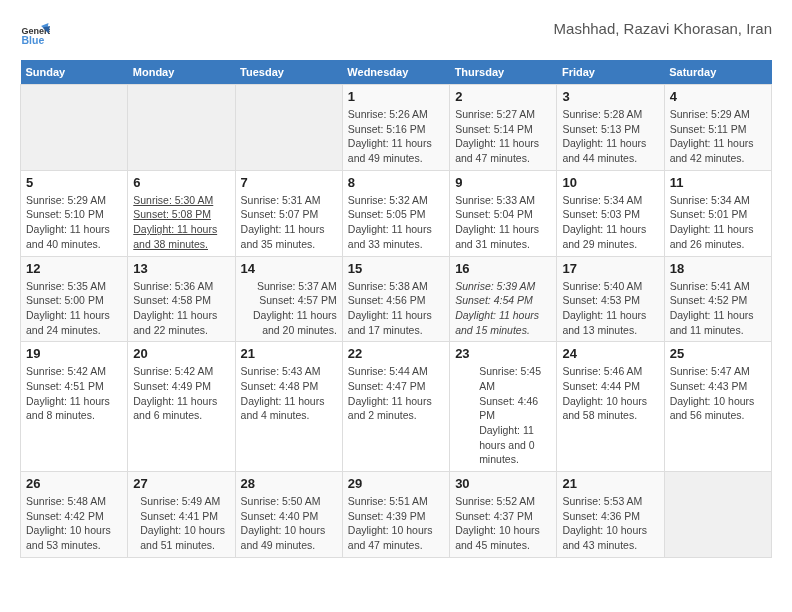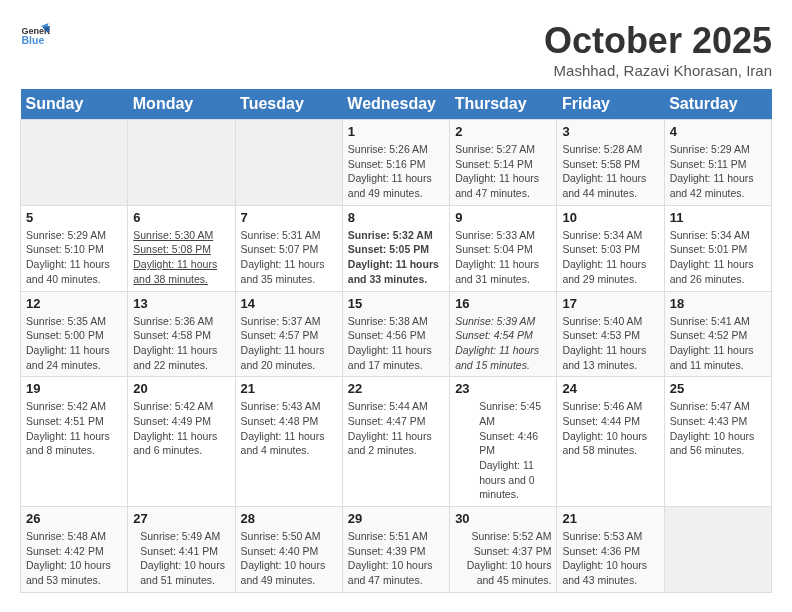--- a/index.html
+++ b/index.html
@@ -40,21 +40,21 @@
     table {
       width: 100%;
       border-collapse: collapse;
       font-size: 11px;
     }
     thead tr th {
       background: #3a7abf;
       color: #fff;
       text-align: left;
       padding: 6px 5px;
-      font-size: 16px;
+      font-size: 11px;
       font-weight: bold;
     }
     tbody tr td {
       border: 1px solid #ddd;
       vertical-align: top;
       padding: 4px 5px;
       min-height: 80px;
       width: 107px;
     }
     tbody tr:nth-child(odd) td {
@@ -84,21 +84,20 @@
 <div class="header">
   <div class="logo">
     <svg class="logo-icon" viewBox="0 0 40 40">
       <text x="2" y="18" font-size="12" font-weight="bold" fill="#333">General</text>
       <text x="2" y="32" font-size="14" font-weight="bold" fill="#4a90d9">Blue</text>
       <polygon points="28,8 38,4 36,14" fill="#4a90d9"></polygon>
       <polygon points="30,10 40,8 38,18" fill="#2a5fa0"></polygon>
     </svg>
   </div>
   <div class="title-block">
-    <div class="calendar-title">October 2025</div>
     <div class="calendar-subtitle">Mashhad, Razavi Khorasan, Iran</div>
   </div>
 </div>
 
 <table>
   <thead>
     <tr>
       <th>Sunday</th>
       <th>Monday</th>
       <th>Tuesday</th>
@@ -121,21 +120,21 @@
         </td>
         <td>
           <div class="day-number">2</div>
           <div class="day-info" style="white-space: pre-line;">Sunrise: 5:27 AM
 Sunset: 5:14 PM
 Daylight: 11 hours and 47 minutes.</div>
         </td>
         <td>
           <div class="day-number">3</div>
           <div class="day-info" style="white-space: pre-line;">Sunrise: 5:28 AM
-Sunset: 5:58 PM
+Sunset: 5:13 PM
 Daylight: 11 hours and 44 minutes.</div>
         </td>
         <td>
           <div class="day-number">4</div>
           <div class="day-info" style="white-space: pre-line;">Sunrise: 5:29 AM
 Sunset: 5:11 PM
 Daylight: 11 hours and 42 minutes.</div>
         </td>
       </tr>
       <tr>
@@ -152,21 +151,21 @@
 Daylight: 11 hours and 38 minutes.</div>
         </td>
         <td>
           <div class="day-number">7</div>
           <div class="day-info" style="white-space: pre-line;">Sunrise: 5:31 AM
 Sunset: 5:07 PM
 Daylight: 11 hours and 35 minutes.</div>
         </td>
         <td>
           <div class="day-number">8</div>
-          <div class="day-info" style="white-space: pre-line; font-weight: bold;">Sunrise: 5:32 AM
+          <div class="day-info" style="white-space: pre-line;">Sunrise: 5:32 AM
 Sunset: 5:05 PM
 Daylight: 11 hours and 33 minutes.</div>
         </td>
         <td>
           <div class="day-number">9</div>
           <div class="day-info" style="white-space: pre-line;">Sunrise: 5:33 AM
 Sunset: 5:04 PM
 Daylight: 11 hours and 31 minutes.</div>
         </td>
         <td>
@@ -190,21 +189,21 @@
 Daylight: 11 hours and 24 minutes.</div>
         </td>
         <td>
           <div class="day-number">13</div>
           <div class="day-info" style="white-space: pre-line;">Sunrise: 5:36 AM
 Sunset: 4:58 PM
 Daylight: 11 hours and 22 minutes.</div>
         </td>
         <td>
           <div class="day-number">14</div>
-          <div class="day-info" style="white-space: pre-line;">Sunrise: 5:37 AM
+          <div class="day-info" style="white-space: pre-line; text-align: right;">Sunrise: 5:37 AM
 Sunset: 4:57 PM
 Daylight: 11 hours and 20 minutes.</div>
         </td>
         <td>
           <div class="day-number">15</div>
           <div class="day-info" style="white-space: pre-line;">Sunrise: 5:38 AM
 Sunset: 4:56 PM
 Daylight: 11 hours and 17 minutes.</div>
         </td>
         <td>
@@ -290,21 +289,21 @@
 Daylight: 10 hours and 49 minutes.</div>
         </td>
         <td>
           <div class="day-number">29</div>
           <div class="day-info" style="white-space: pre-line;">Sunrise: 5:51 AM
 Sunset: 4:39 PM
 Daylight: 10 hours and 47 minutes.</div>
         </td>
         <td>
           <div class="day-number">30</div>
-          <div class="day-info" style="white-space: pre-line; text-align: right;">Sunrise: 5:52 AM
+          <div class="day-info" style="white-space: pre-line;">Sunrise: 5:52 AM
 Sunset: 4:37 PM
 Daylight: 10 hours and 45 minutes.</div>
         </td>
         <td>
           <div class="day-number">21</div>
           <div class="day-info" style="white-space: pre-line;">Sunrise: 5:53 AM
 Sunset: 4:36 PM
 Daylight: 10 hours and 43 minutes.</div>
         </td>
         <td class="empty-cell"></td>

